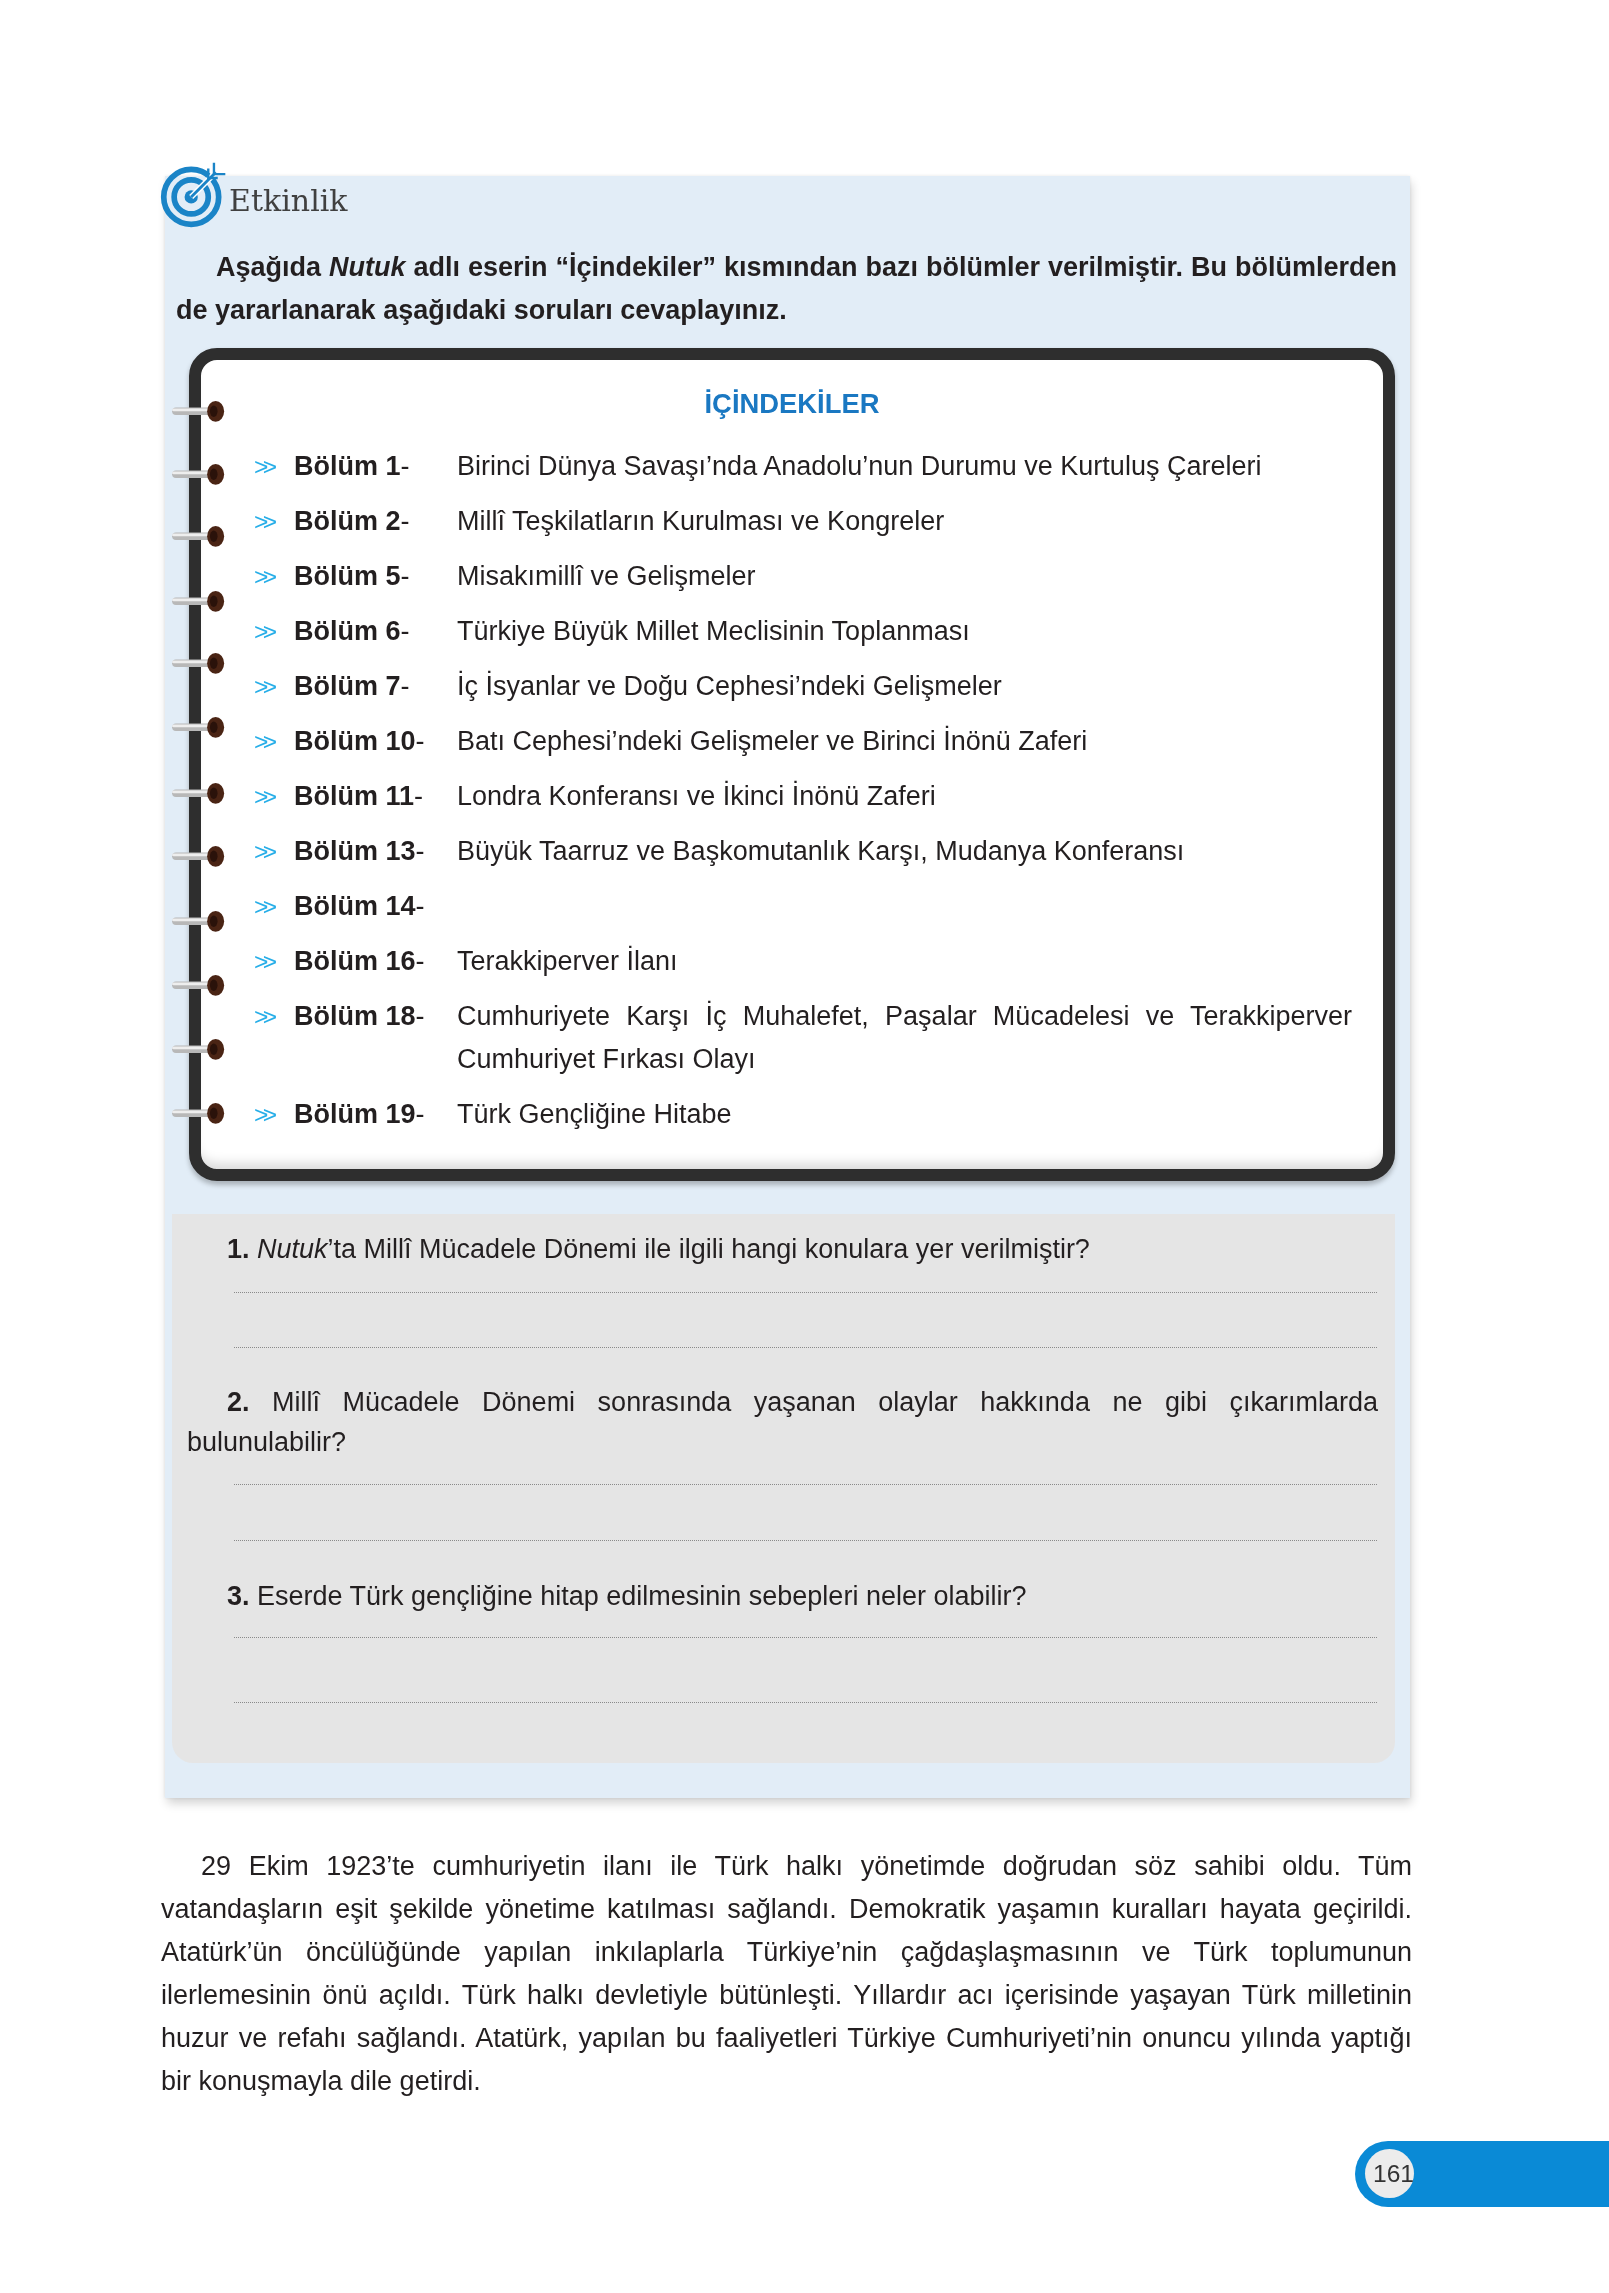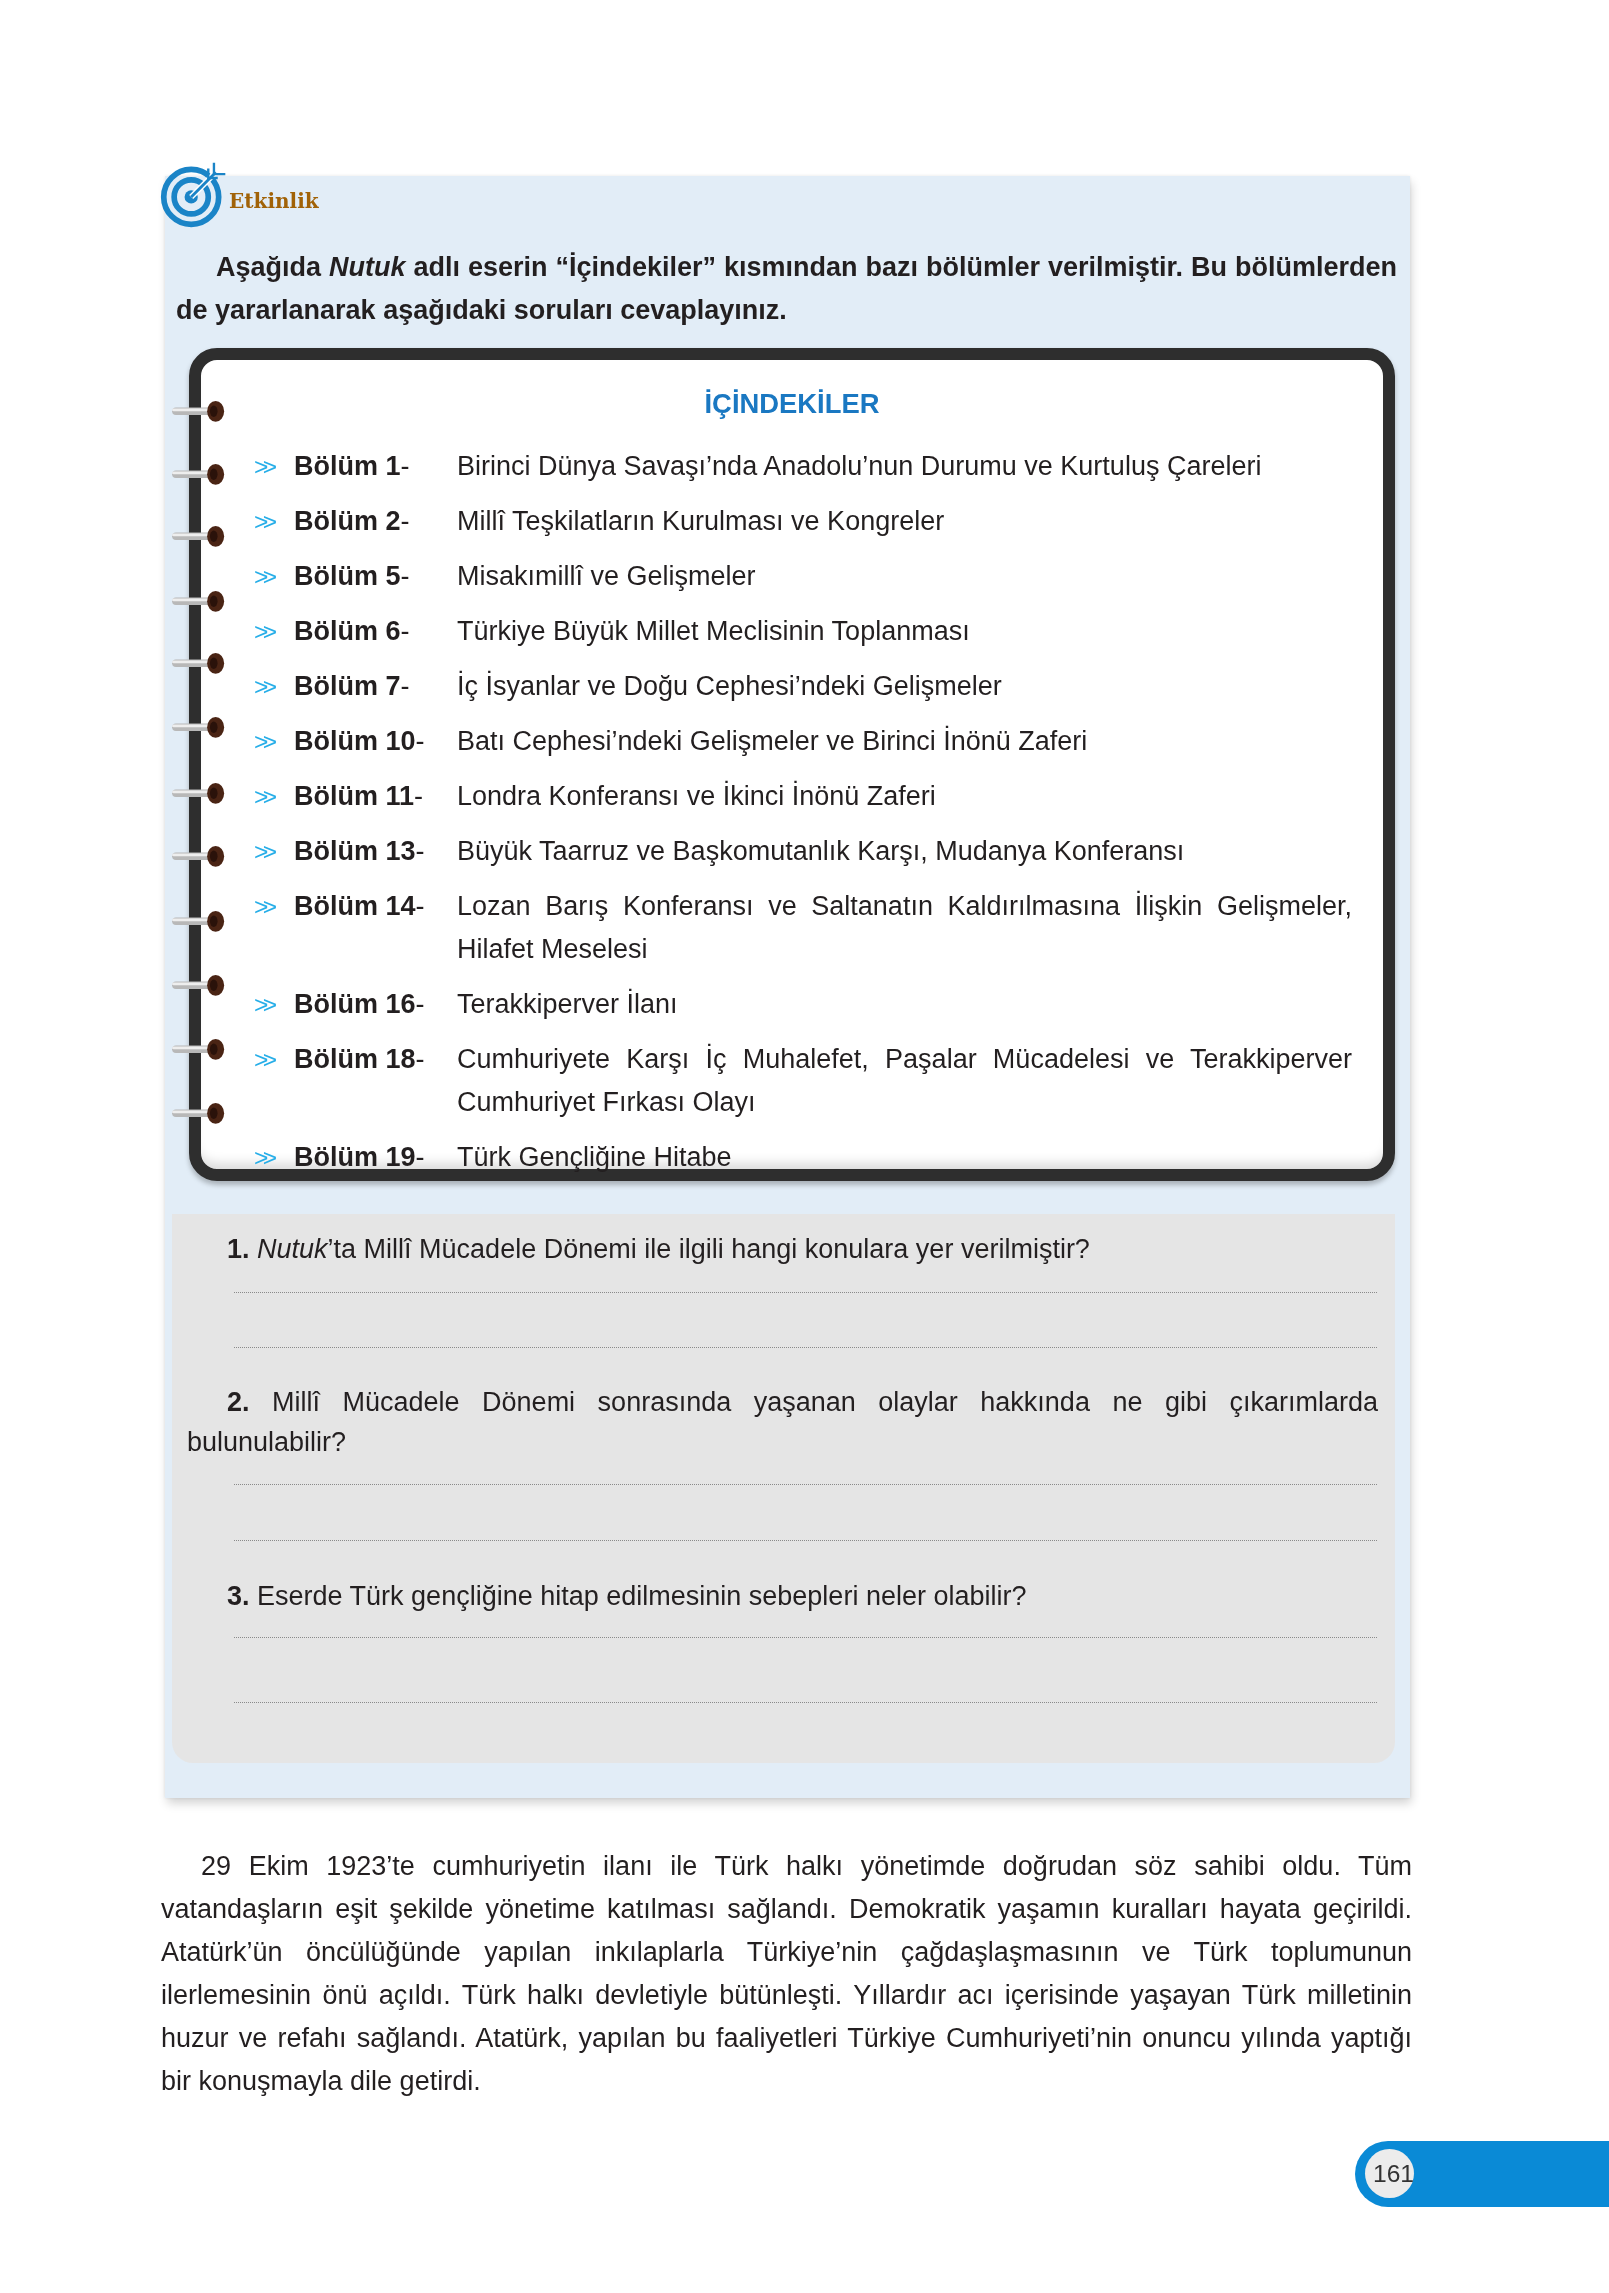--- a/index.html
+++ b/index.html
@@ -10,22 +10,22 @@
   .panel {
     position: absolute; left: 165px; top: 176px; width: 1245px; height: 1622px;
     background: #e2edf7;
     box-shadow: 1.9px 5.7px 9.5px rgba(0,0,0,0.18), 0 0 2.8px rgba(0,0,0,0.08);
   }
   .badge {
     position: absolute; left: 159px; top: 159px; display: flex; align-items: center; z-index: 5;
   }
   .badge svg { width: 72px; height: 72px; }
   .badge-label {
-    font-family: "DejaVu Serif", "Liberation Serif", serif; font-weight: bold;
-    color: #a16207; font-size: 20px; margin-left: -1.9px; margin-top: 11.4px;
+    font-family: "DejaVu Serif", "Liberation Serif", serif; font-weight: normal;
+    color: #404040; font-size: 30px; margin-left: -1.9px; margin-top: 11.4px;
   }
   .intro {
     position: absolute; left: 176px; top: 246px; width: 1221px;
     font-size: 27px; font-weight: bold; line-height: 43px; text-align: justify;
   }
   .intro .indent { display: inline-block; width: 40px; }
   .notebook {
     position: absolute; left: 189px; top: 348px; width: 1206px; height: 833px;
     border: 12.3px solid #2e2e2e; border-radius: 28px; background: #ffffff;
     box-sizing: border-box;
@@ -127,21 +127,20 @@
         <span class="toc-text">Londra Konferansı ve İkinci İnönü Zaferi</span>
       </div>
     <div class="toc-row">
         <span class="toc-arrow">&gt;&gt;</span>
         <span class="toc-num"><span>Bölüm 13</span><span class="dash">-</span></span>
         <span class="toc-text">Büyük Taarruz ve Başkomutanlık Karşı, Mudanya Konferansı</span>
       </div>
     <div class="toc-row">
         <span class="toc-arrow">&gt;&gt;</span>
         <span class="toc-num"><span>Bölüm 14</span><span class="dash">-</span></span>
-        <span class="toc-text">Lozan Barış Konferansı ve Saltanatın Kaldırılmasına İlişkin Gelişmeler, Hilafet Meselesi</span>
       </div>
     <div class="toc-row">
         <span class="toc-arrow">&gt;&gt;</span>
         <span class="toc-num"><span>Bölüm 16</span><span class="dash">-</span></span>
         <span class="toc-text">Terakkiperver İlanı</span>
       </div>
     <div class="toc-row">
         <span class="toc-arrow">&gt;&gt;</span>
         <span class="toc-num"><span>Bölüm 18</span><span class="dash">-</span></span>
         <span class="toc-text">Cumhuriyete Karşı İç Muhalefet, Paşalar Mücadelesi ve Terakkiperver Cumhuriyet Fırkası Olayı</span>

